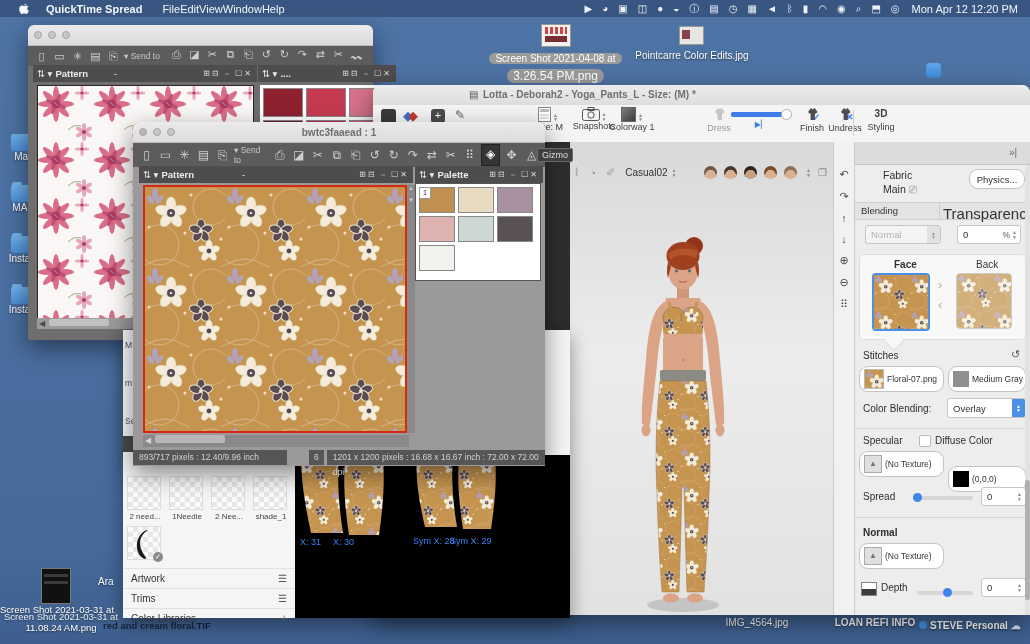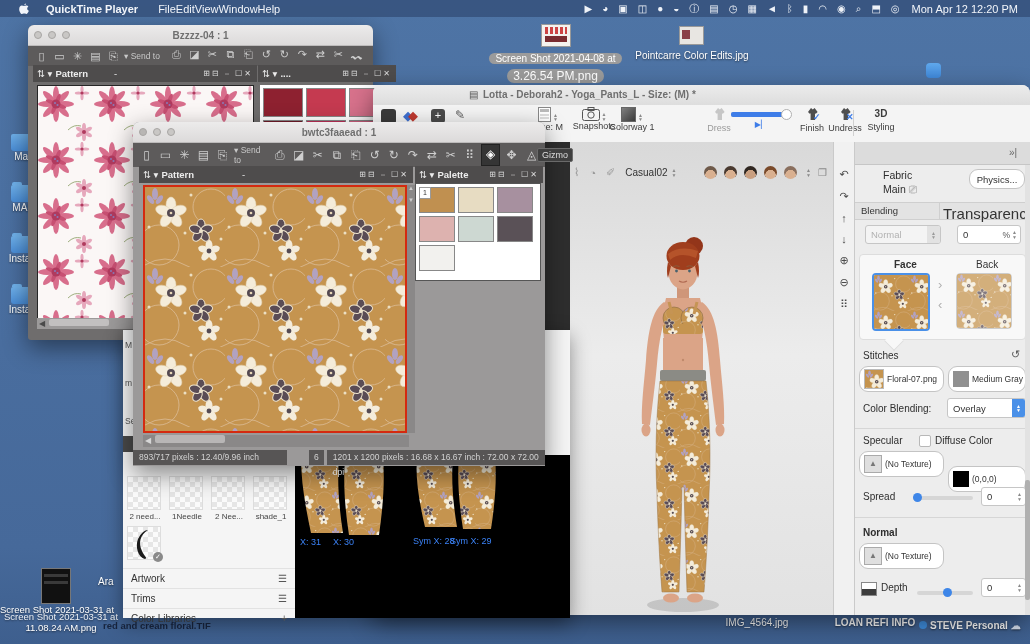--- a/index.html
+++ b/index.html
@@ -204,21 +204,20 @@
   <span style="display:inline-block;width:8px;height:8px;border-radius:50%;background:#3f8fe0"></span>
   <span>STEVE Personal</span>
   <span style="color:#d8e2f0">☁</span>
 </div>
 
 <div class="a macwin" style="left:28px;top:25px;width:345px;height:315px;background:#6f6d6d;z-index:2">
   <div class="titlebar">
     <span class="tl"></span>
         <span class="tl"></span>
         <span class="tl"></span>
-    <span class="wtitle">Bzzzz-04 : 1</span>
   </div>
   <div class="dkbar" style="height:20px;gap:3px">
     <span style="display:flex;gap:3px">
           <span class="ticon">▯</span>
           <span class="ticon">▭</span>
           <span class="ticon">✳</span>
           <span class="ticon">▤</span>
           <span class="ticon">⎘</span>
         </span>
     <span style="font-size:8.5px;color:#c8c8c8">▾ <span>Send to</span></span>
@@ -641,21 +640,21 @@
     <span style="background:#575555;height:15px;line-height:15px;padding:0 6px;margin-left:3px;flex:1">1201 x 1200 pixels : 16.68 x 16.67 inch : 72.00 x 72.00 dpi</span>
   </div>
 </div>
 
 <div class="a" style="left:537px;top:148px;background:#3f3f3f;border:1px solid #6a6a6a;color:#ddd;font-size:9px;padding:1px 4px;border-radius:2px;z-index:6">Gizmo</div>
 
 <div class="a" id="menubar">
   <svg width="12" height="13" style="margin:0 16px 0 18px" viewBox="0 0 12 13">
     <path d="M6.3 3.2 C7.2 3.2 8 2.5 8.1 1.4 C7.1 1.5 6.2 2.3 6.3 3.2 Z M8.6 3.6 C7.6 3.6 7.1 4.1 6.2 4.1 C5.3 4.1 4.6 3.6 3.9 3.6 C2.4 3.6 1.2 5 1.2 7.2 C1.2 9.6 2.9 12 4 12 C4.7 12 5.1 11.6 6.1 11.6 C7.1 11.6 7.4 12 8.2 12 C9.3 12 10.6 9.9 10.8 8.7 C9.6 8.2 9.2 7.2 9.2 6.4 C9.3 5.4 9.9 4.8 10.4 4.5 C9.9 3.9 9.2 3.6 8.6 3.6 Z" fill="#f2f5fa"></path>
   </svg>
-  <span style="font-weight:bold;margin-right:20px">QuickTime Player</span>
+  <span style="font-weight:bold;margin-right:20px">QuickTime Spread</span>
   <span style="display:flex;">
         <span class="menu-item">File</span>
         <span class="menu-item">Edit</span>
         <span class="menu-item">View</span>
         <span class="menu-item">Window</span>
         <span class="menu-item">Help</span>
       </span>
   <span style="display:flex;gap:10px;align-items:center;margin-left:auto;font-size:10px;color:#eef2f8">
         <span>▶</span>
         <span>◕</span>

